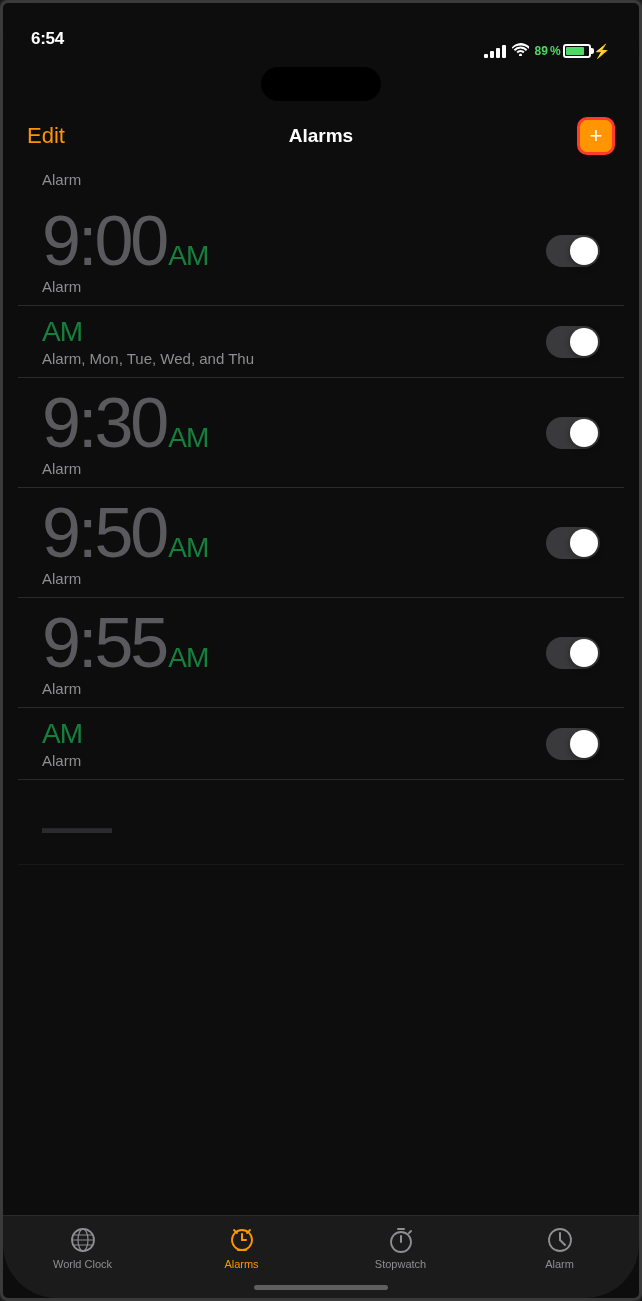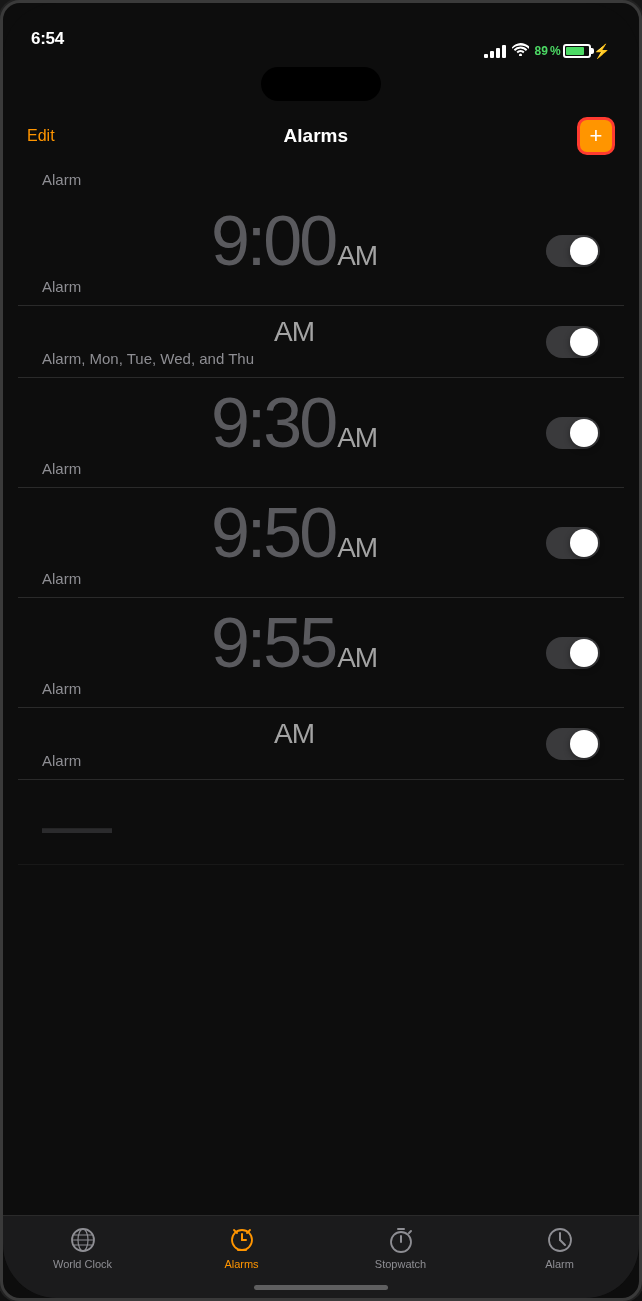--- a/index.html
+++ b/index.html
@@ -10,21 +10,21 @@
       justify-content: center;
       align-items: center;
       min-height: 100vh;
       font-family: -apple-system, 'SF Pro Display', 'Helvetica Neue', sans-serif;
     }
 
     .phone-frame {
       width: 642px;
       height: 1301px;
       background: #0d0d0d;
-      border-radius: 20px;
+      border-radius: 8px;
       border: 3px solid #3a3a3a;
       position: relative;
       overflow: hidden;
       box-shadow: 0 0 0 2px #222, 0 30px 80px rgba(0,0,0,0.8);
     }
 
     
     .phone-frame::before {
       content: '';
       position: absolute;
@@ -154,21 +154,21 @@
     .nav-header {
       display: flex;
       justify-content: space-between;
       align-items: center;
       padding: 12px 24px 8px 24px;
       flex-shrink: 0;
     }
 
     .edit-btn {
       color: #ff9500;
-      font-size: 16px;
+      font-size: 22px;
       font-weight: 400;
       background: none;
       border: none;
       cursor: pointer;
     }
 
     .page-title {
       color: #ffffff;
       font-size: 19px;
       font-weight: 600;
@@ -216,33 +216,32 @@
     }
 
     .alarm-info {
       flex: 1;
     }
 
     .alarm-time-row {
       display: flex;
       align-items: baseline;
       gap: 2px;
-      justify-content: center;
     }
 
     .alarm-time {
       color: #5a5a5e;
       font-size: 70px;
       font-weight: 200;
       letter-spacing: -3px;
       line-height: 1;
     }
 
     .alarm-ampm {
-      color: #a3a3a3;
+      color: #15803d;
       font-size: 28px;
       font-weight: 300;
       letter-spacing: -1px;
     }
 
     .alarm-label {
       color: #8e8e93;
       font-size: 15px;
       margin-top: 2px;
     }

